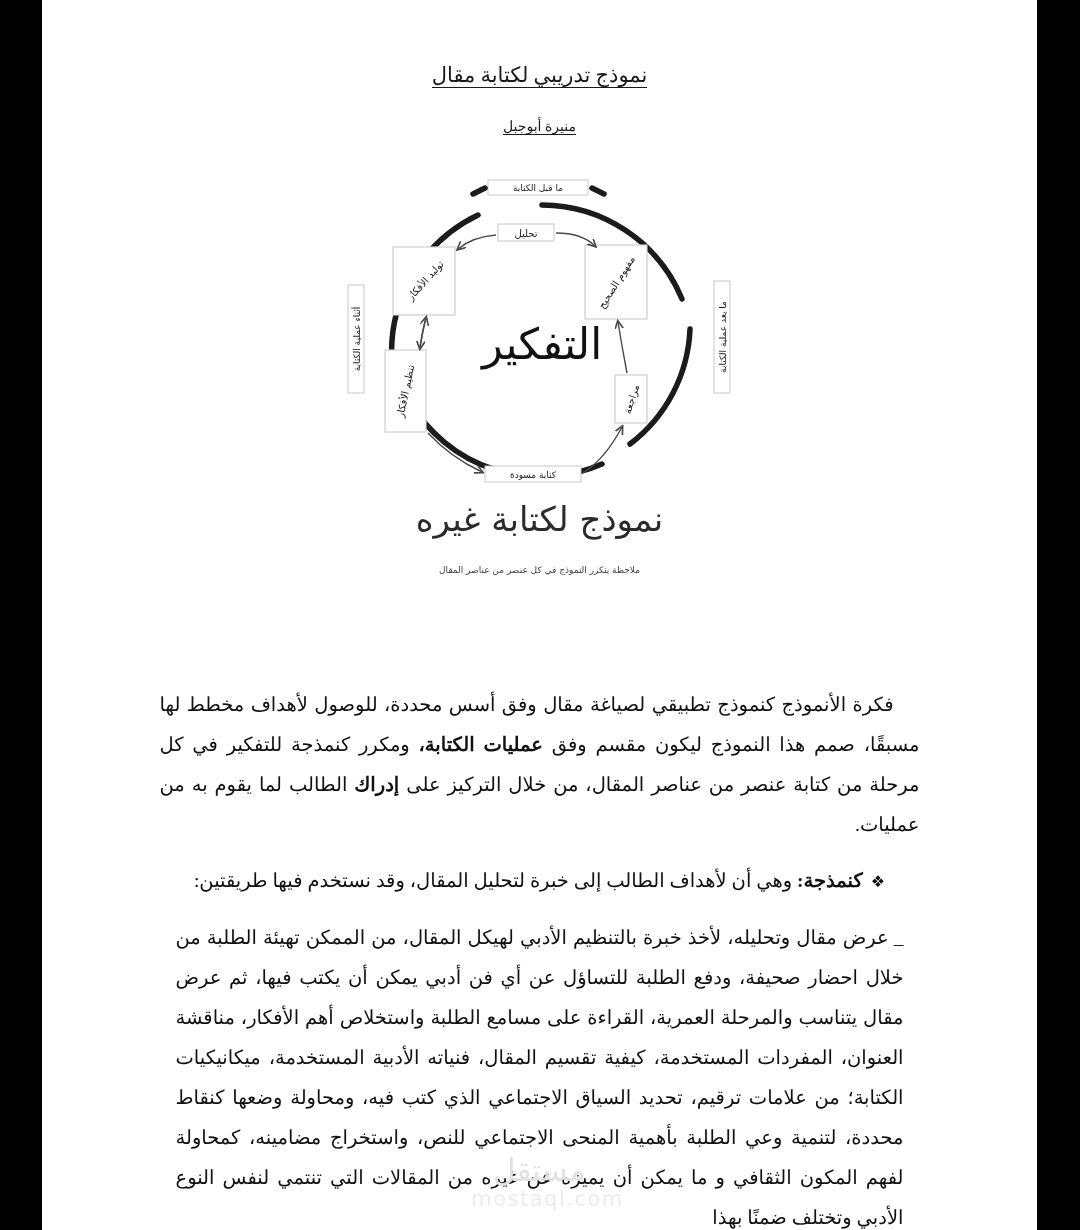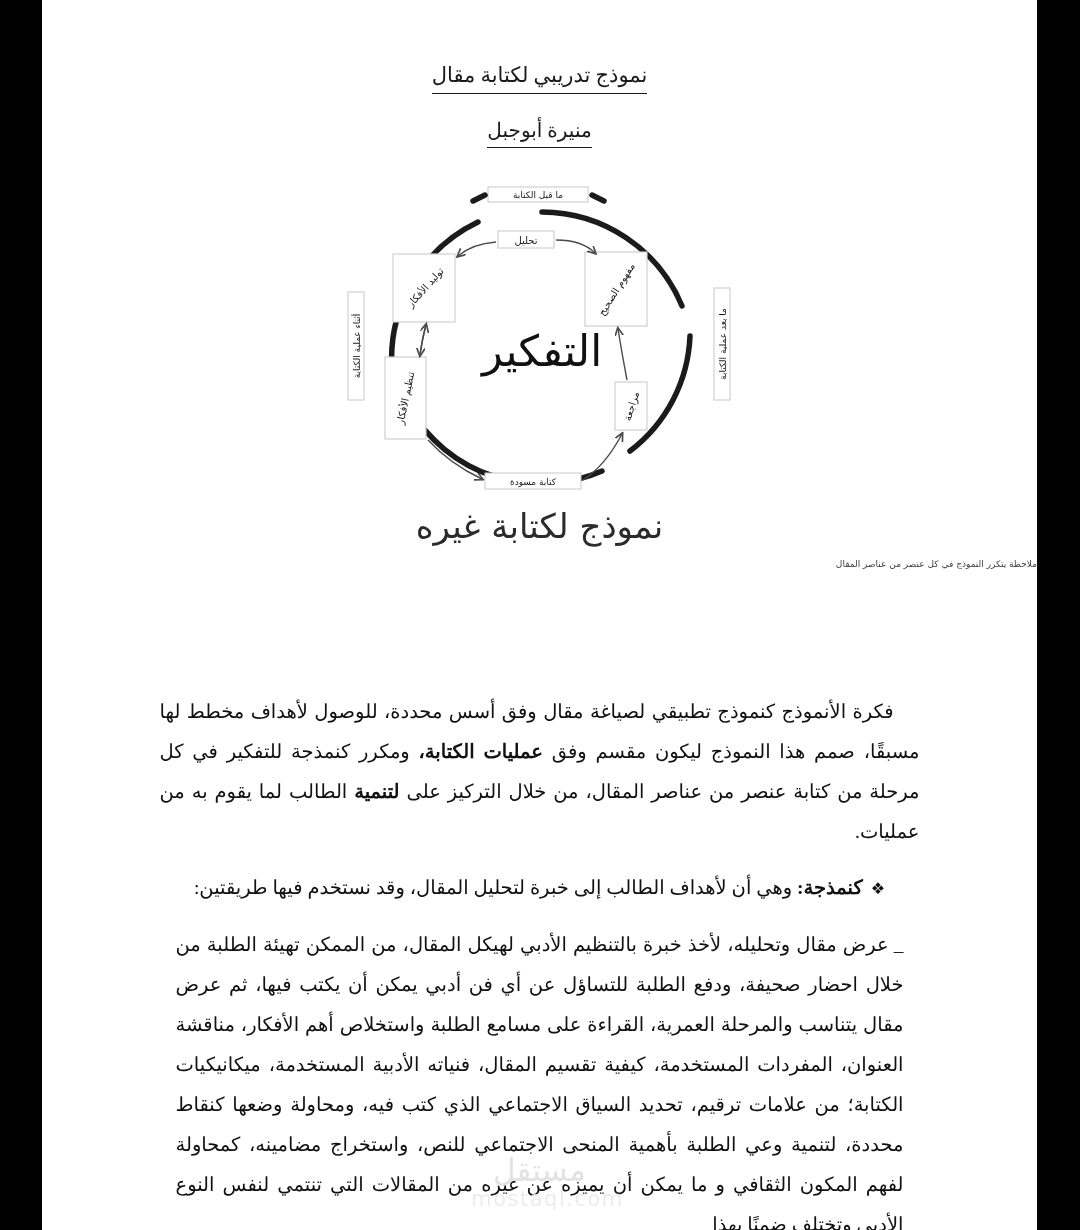--- a/index.html
+++ b/index.html
@@ -44,26 +44,26 @@
     direction: rtl;
   }
   .doc-title {
     margin: 0;
     padding-top: 63px;
     font-size: 21px;
     letter-spacing: .2px;
   }
   .doc-title span, .doc-author span {
     border-bottom: 1.4px solid #1a1a1a;
-    padding-bottom: 6px;
+    padding-bottom: 0;
   }
   .doc-author {
     margin: 0;
     padding-top: 30px;
-    font-size: 20px;
+    font-size: 14px;
   }
 
   
   .figure-wrap {
     position: relative;
     width: 995px;
     height: 430px;
     margin-top: 42px;
   }
   .figure-svg { display: block; margin: 0 auto; }
@@ -71,24 +71,25 @@
   .fig-caption {
     text-align: center;
     font-family: "DejaVu Sans", "Liberation Sans", sans-serif;
     font-size: 34px;
     color: #2b2b2b;
     letter-spacing: 1px;
     margin: -8px 0 0 0;
     font-weight: 400;
   }
   .fig-note {
+    text-align: center;
     font-family: "DejaVu Sans", "Liberation Sans", sans-serif;
     font-size: 9px;
     color: #3d3d3d;
-    margin: 13px 0 0 0;
+    margin: 26px 0 0 0;
     letter-spacing: .3px;
   }
 
   
   .body-block {
     margin: 0 auto;
     width: 760px;
     padding-top: 78px;
     direction: rtl;
   }
@@ -251,21 +252,21 @@
 
       <text class="fig-center-text" x="212" y="182" text-anchor="middle">التفكير</text>
     </svg>
 
     <p class="fig-caption">نموذج لكتابة غيره</p>
     <p class="fig-note">ملاحظة يتكرر النموذج في كل عنصر من عناصر المقال</p>
   </div>
 
   <div class="body-block">
 
-    <p class="para"><span>فكرة الأنموذج كنموذج تطبيقي لصياغة مقال وفق أسس محددة، للوصول لأهداف مخطط لها مسبقًا، صمم هذا النموذج ليكون مقسم وفق </span><b>عمليات الكتابة،</b><span> ومكرر كنمذجة للتفكير في كل مرحلة من كتابة عنصر من عناصر المقال، من خلال التركيز على </span><b>لتنمية</b><span> الطالب لما يقوم به من عمليات.</span></p>
+    <p class="para"><span>فكرة الأنموذج كنموذج تطبيقي لصياغة مقال وفق أسس محددة، للوصول لأهداف مخطط لها مسبقًا، صمم هذا النموذج ليكون مقسم وفق </span><b>عمليات الكتابة،</b><span> ومكرر كنمذجة للتفكير في كل مرحلة من كتابة عنصر من عناصر المقال، من خلال التركيز على </span><b>إدراك</b><span> الطالب لما يقوم به من عمليات.</span></p>
 
     <p class="bullet-line"><span class="bullet-glyph">❖</span><b>كنمذجة:</b><span> وهي أن لأهداف الطالب إلى خبرة لتحليل المقال، وقد نستخدم فيها طريقتين:</span></p>
 
     <p class="dash-para"><span class="dash-glyph">_</span><span>عرض مقال وتحليله، لأخذ خبرة بالتنظيم الأدبي لهيكل المقال، من الممكن تهيئة الطلبة من خلال احضار صحيفة، ودفع الطلبة للتساؤل عن أي فن أدبي يمكن أن يكتب فيها، ثم عرض مقال يتناسب والمرحلة العمرية، القراءة على مسامع الطلبة واستخلاص أهم الأفكار، مناقشة العنوان، المفردات المستخدمة، كيفية تقسيم المقال، فنياته الأدبية المستخدمة، ميكانيكيات الكتابة؛ من علامات ترقيم، تحديد السياق الاجتماعي الذي كتب فيه، ومحاولة وضعها كنقاط محددة، لتنمية وعي الطلبة بأهمية المنحى الاجتماعي للنص، واستخراج مضامينه، كمحاولة لفهم المكون الثقافي و ما يمكن أن يميزه عن غيره من المقالات التي تنتمي لنفس النوع الأدبي وتختلف ضمنًا بهذا</span></p>
 
   </div>
 
   <div class="watermark">
     <span class="wm-ar">مستقل</span>
     <span class="wm-en">mostaql.com</span>

